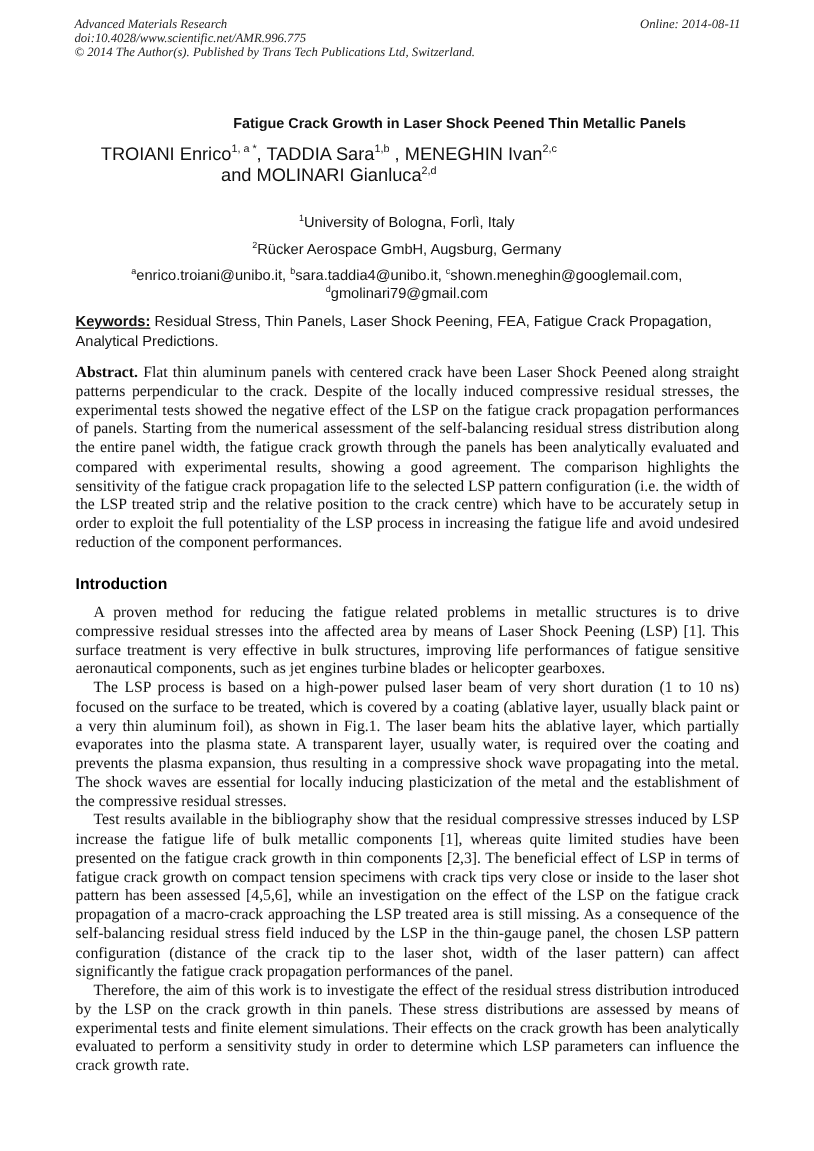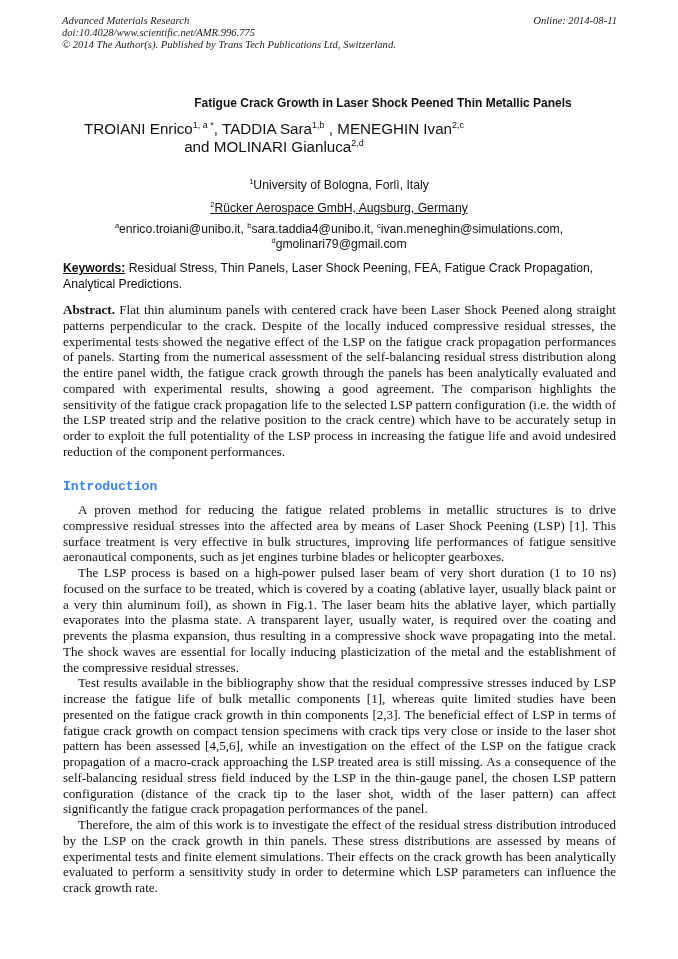--- a/index.html
+++ b/index.html
@@ -14,35 +14,35 @@
   .title { position: absolute; left: 0; width: 678px; top: 96px; text-align: center;
            font-family: "Liberation Sans", sans-serif; font-weight: bold; font-size: 12px; color: #111; margin-left: 44px; }
   .authors { position: absolute; left: 0; width: 548px; top: 120px; text-align: center;
              font-family: "Liberation Sans", sans-serif; font-size: 15.2px; line-height: 17.5px; color: #111; }
   .authors sup { font-size: 9px; vertical-align: 6px; line-height: 0; }
 
   .affil { position: absolute; left: 0; width: 678px; text-align: center;
            font-family: "Liberation Sans", sans-serif; font-size: 12.2px; color: #111; margin-top: 12px; }
   .affil sup { font-size: 7.5px; vertical-align: 5px; line-height: 0; }
   .aff1 { top: 166px; }
-  .aff2 { top: 189px; text-decoration: underline; }
+  .aff2 { top: 189px; }
   .emails { top: 210px; line-height: 15px; }
 
   .keywords { position: absolute; left: 63px; width: 553px; top: 261px;
               font-family: "Liberation Sans", sans-serif; font-size: 12.2px; line-height: 15.5px; color: #111; }
   .keywords b { font-weight: bold; text-decoration: underline; }
 
   .body { position: absolute; left: 63px; width: 553px;
           font-family: "Liberation Serif", serif; font-size: 13.1px; line-height: 15.75px; color: #111;
           text-align: justify; }
   .body p { margin: 0; }
   .abstract { top: 302px; }
   .abstract b { font-weight: bold; }
-  .intro-h { position: absolute; left: 63px; top: 479px; font-family: Liberation Mono, monospace;
-             font-weight: bold; font-size: 13.1px; color: #3b82f6; }
+  .intro-h { position: absolute; left: 63px; top: 479px; font-family: Liberation Sans, sans-serif;
+             font-weight: bold; font-size: 13.1px; color: #000000; }
   .intro { top: 502px; }
   .intro p { text-indent: 15px; }
 </style>
 </head>
 <body>
 
 <div class="page">
 
   <div class="hdr">
     <div>Advanced Materials Research</div>
@@ -60,21 +60,21 @@
     <div>
       <span>and </span><span>MOLINARI Gianluca</span><sup>2,d</sup>
     </div>
   </div>
 
   <div class="affil aff1"><sup>1</sup><span>University of Bologna, Forlì, Italy</span></div>
   <div class="affil aff2"><sup>2</sup><span>Rücker Aerospace GmbH, Augsburg, Germany</span></div>
 
   <div class="affil emails">
     <div>
-      <sup>a</sup><span>enrico.troiani@unibo.it, </span><sup>b</sup><span>sara.taddia4@unibo.it, </span><sup>c</sup><span>ivan.meneghin@simulations.com,</span>
+      <sup>a</sup><span>enrico.troiani@unibo.it, </span><sup>b</sup><span>sara.taddia4@unibo.it, </span><sup>c</sup><span>shown.meneghin@googlemail.com,</span>
     </div>
     <div>
       <sup>d</sup><span>gmolinari79@gmail.com</span>
     </div>
   </div>
 
   <div class="keywords"><b>Keywords:</b><span> Residual Stress, Thin Panels, Laser Shock Peening, FEA, Fatigue Crack Propagation, Analytical Predictions.</span></div>
 
   <div class="body abstract">
     <p><b>Abstract.</b><span> Flat thin aluminum panels with centered crack have been Laser Shock Peened along straight patterns perpendicular to the crack. Despite of the locally induced compressive residual stresses, the experimental tests showed the negative effect of the LSP on the fatigue crack propagation performances of panels. Starting from the numerical assessment of the self-balancing residual stress distribution along the entire panel width, the fatigue crack growth through the panels has been analytically evaluated and compared with experimental results, showing a good agreement. The comparison highlights the sensitivity of the fatigue crack propagation life to the selected LSP pattern configuration (i.e. the width of the LSP treated strip and the relative position to the crack centre) which have to be accurately setup in order to exploit the full potentiality of the LSP process in increasing the fatigue life and avoid undesired reduction of the component performances.</span></p>

